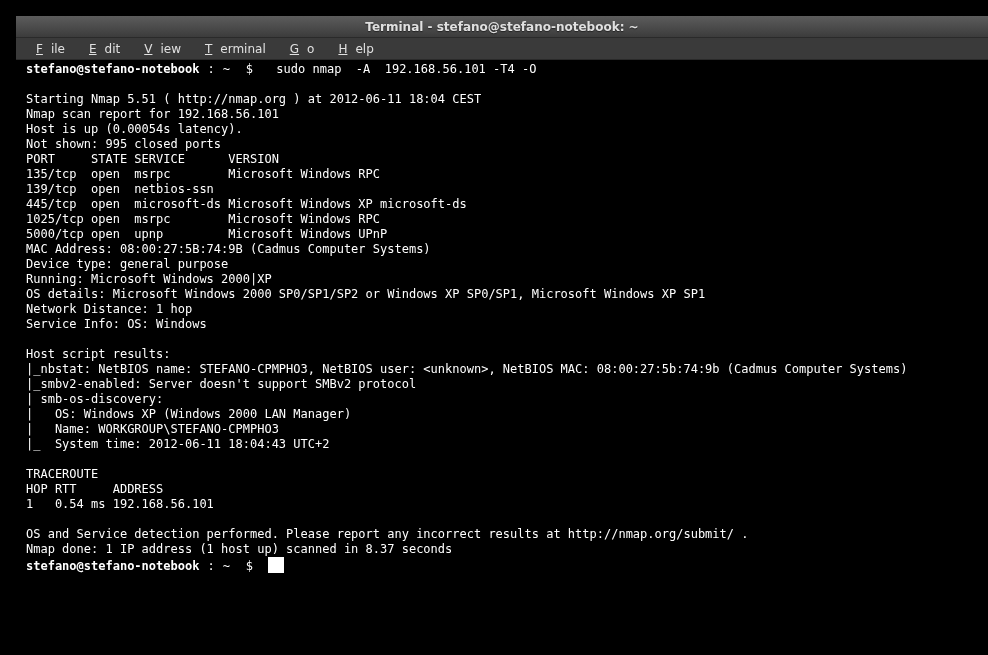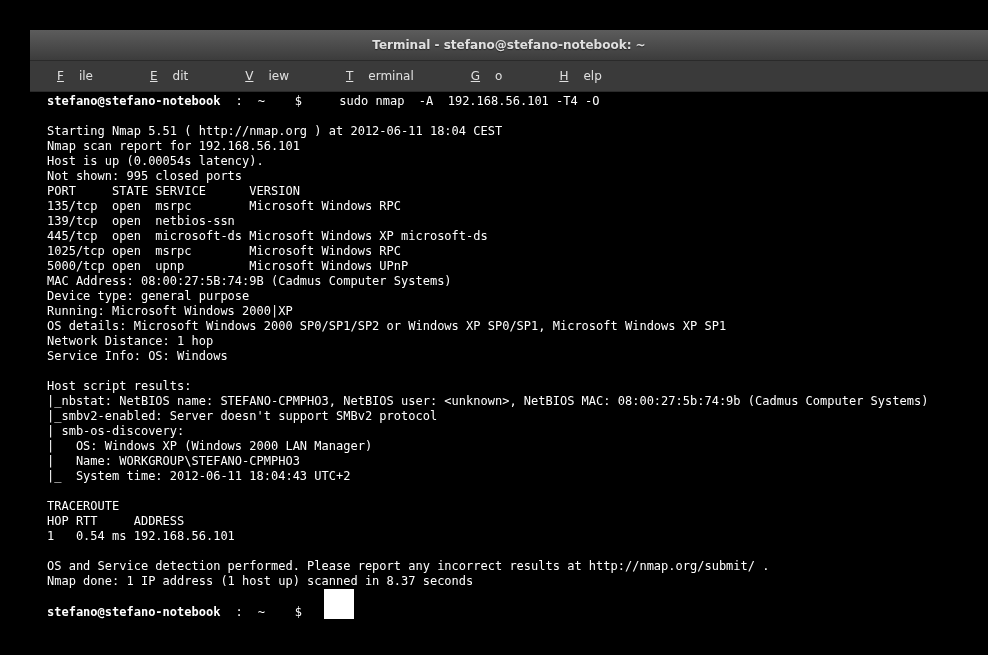--- a/index.html
+++ b/index.html
@@ -1,17 +1,17 @@
 <!DOCTYPE html>
 <html><head>
   <meta charset="utf-8">
   <style>
     * {
       margin: 0;
-      padding: 15px;
+      padding: 8px;
       box-sizing: border-box;
     }
     body {
       font-family: "DejaVu Sans Mono", "Liberation Mono", monospace;
       background: #000;
       width: 988px;
       height: 655px;
       overflow: hidden;
     }
     .titlebar {
@@ -30,21 +30,20 @@
     .menubar {
       height: 22px;
       background: #3a3a3a;
       border-bottom: 1px solid #2a2a2a;
       display: flex;
       align-items: center;
       padding-left: 4px;
       color: #e0e0e0;
       font-family: "DejaVu Sans", sans-serif;
       font-size: 12px;
-      gap: 26px;
     }
     .menu-item {
       padding: 2px 8px;
       cursor: pointer;
     }
     .menu-item .accel {
       text-decoration: underline;
     }
     .terminal-body {
       background: #000;

